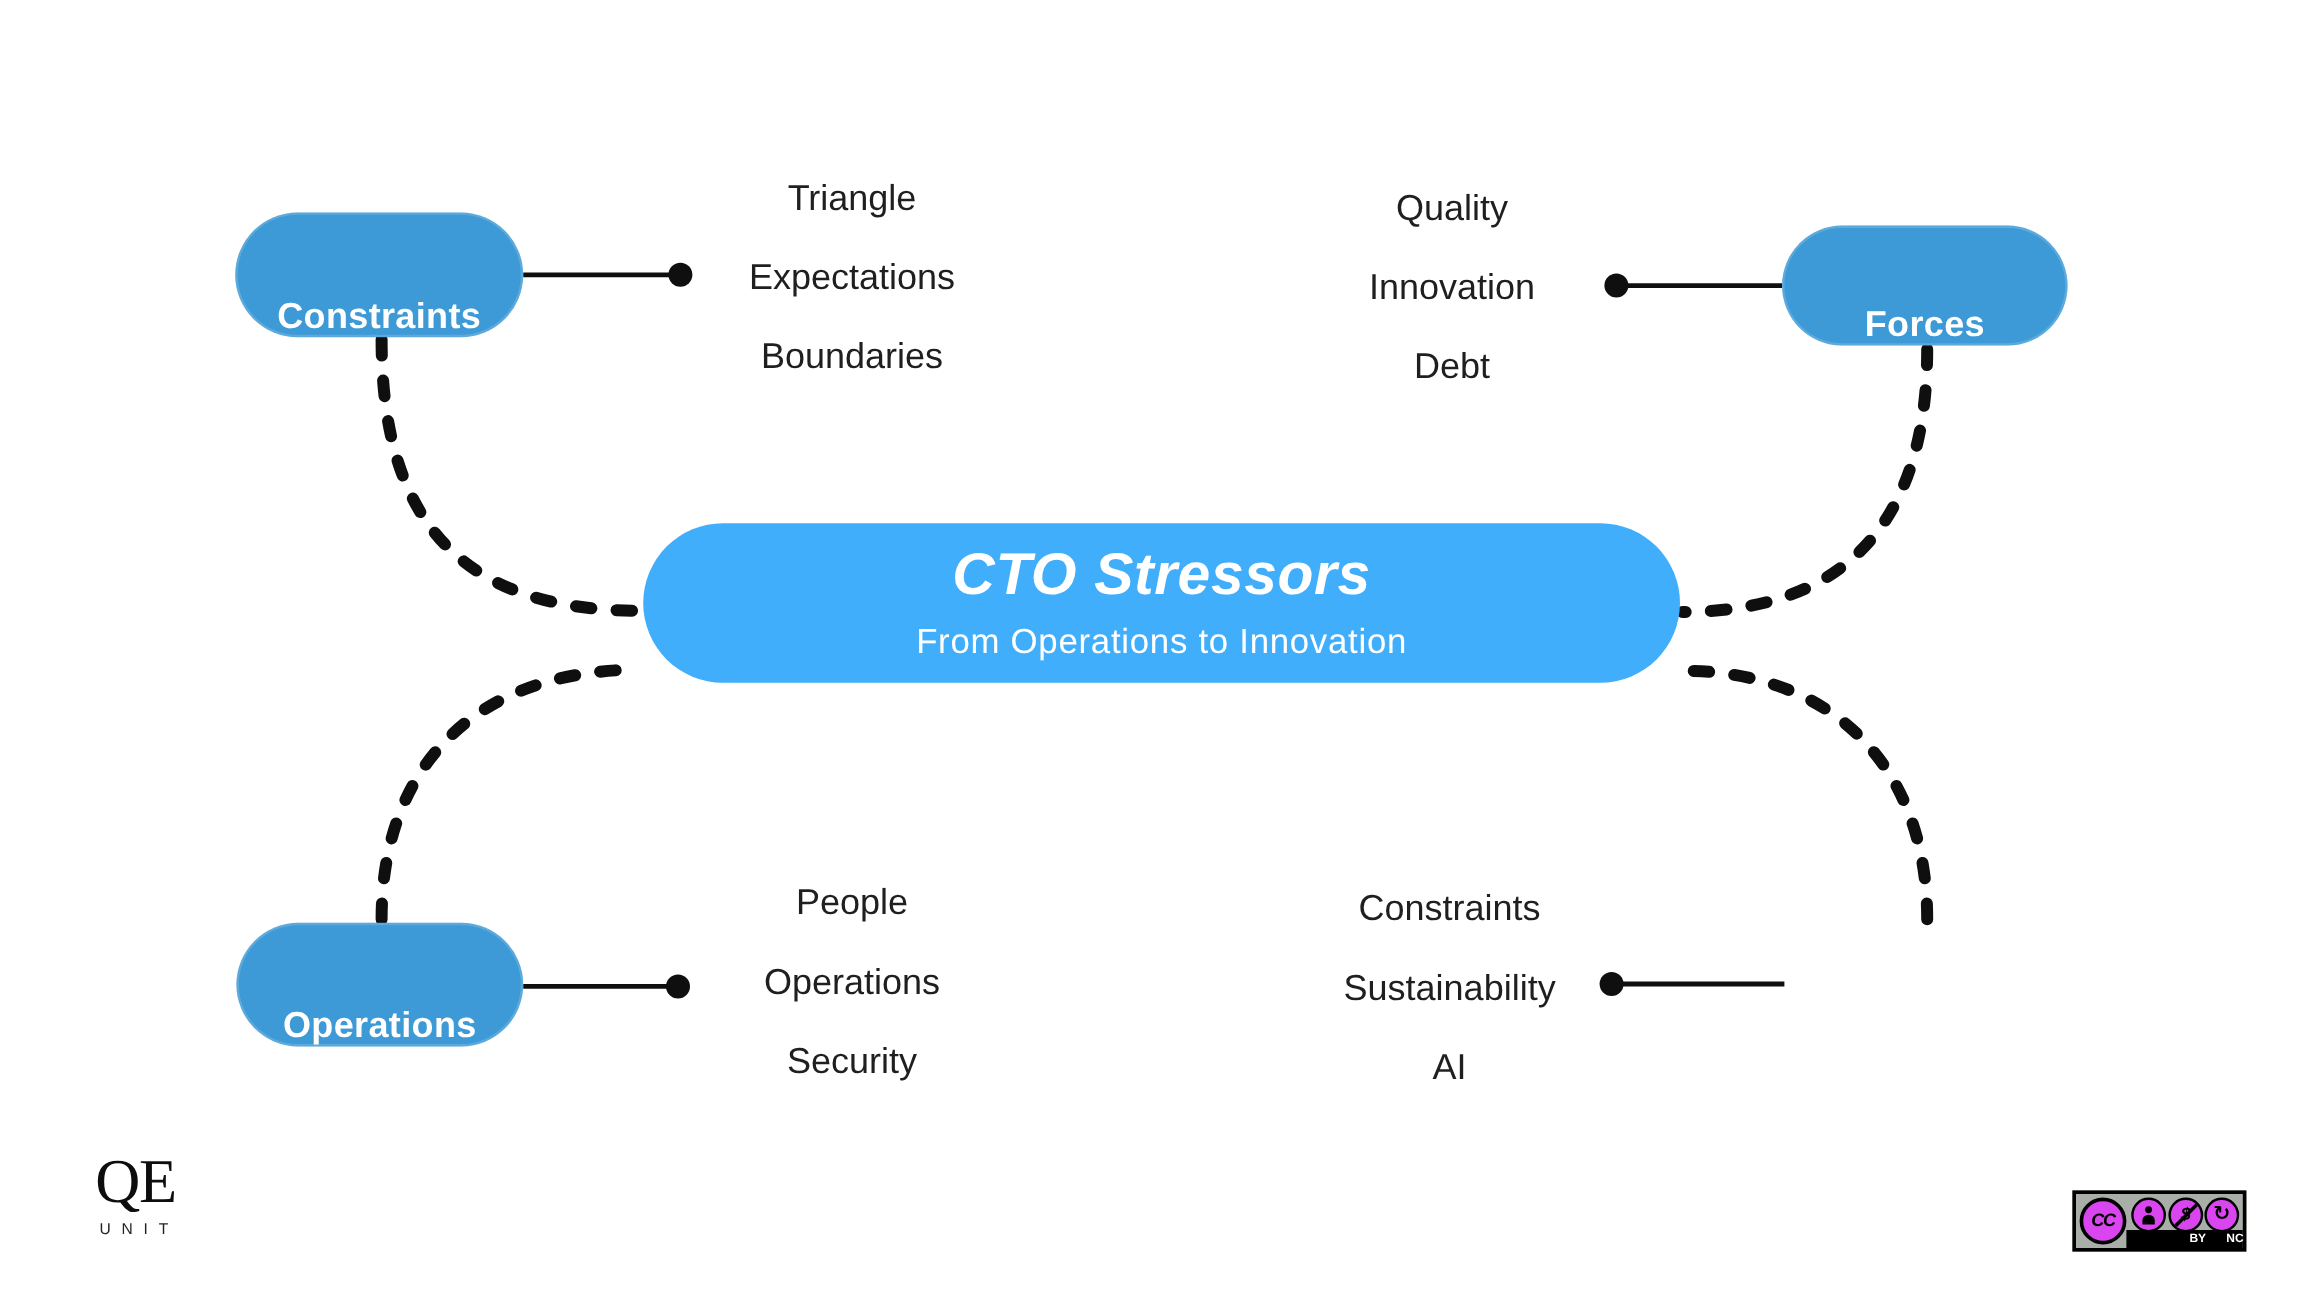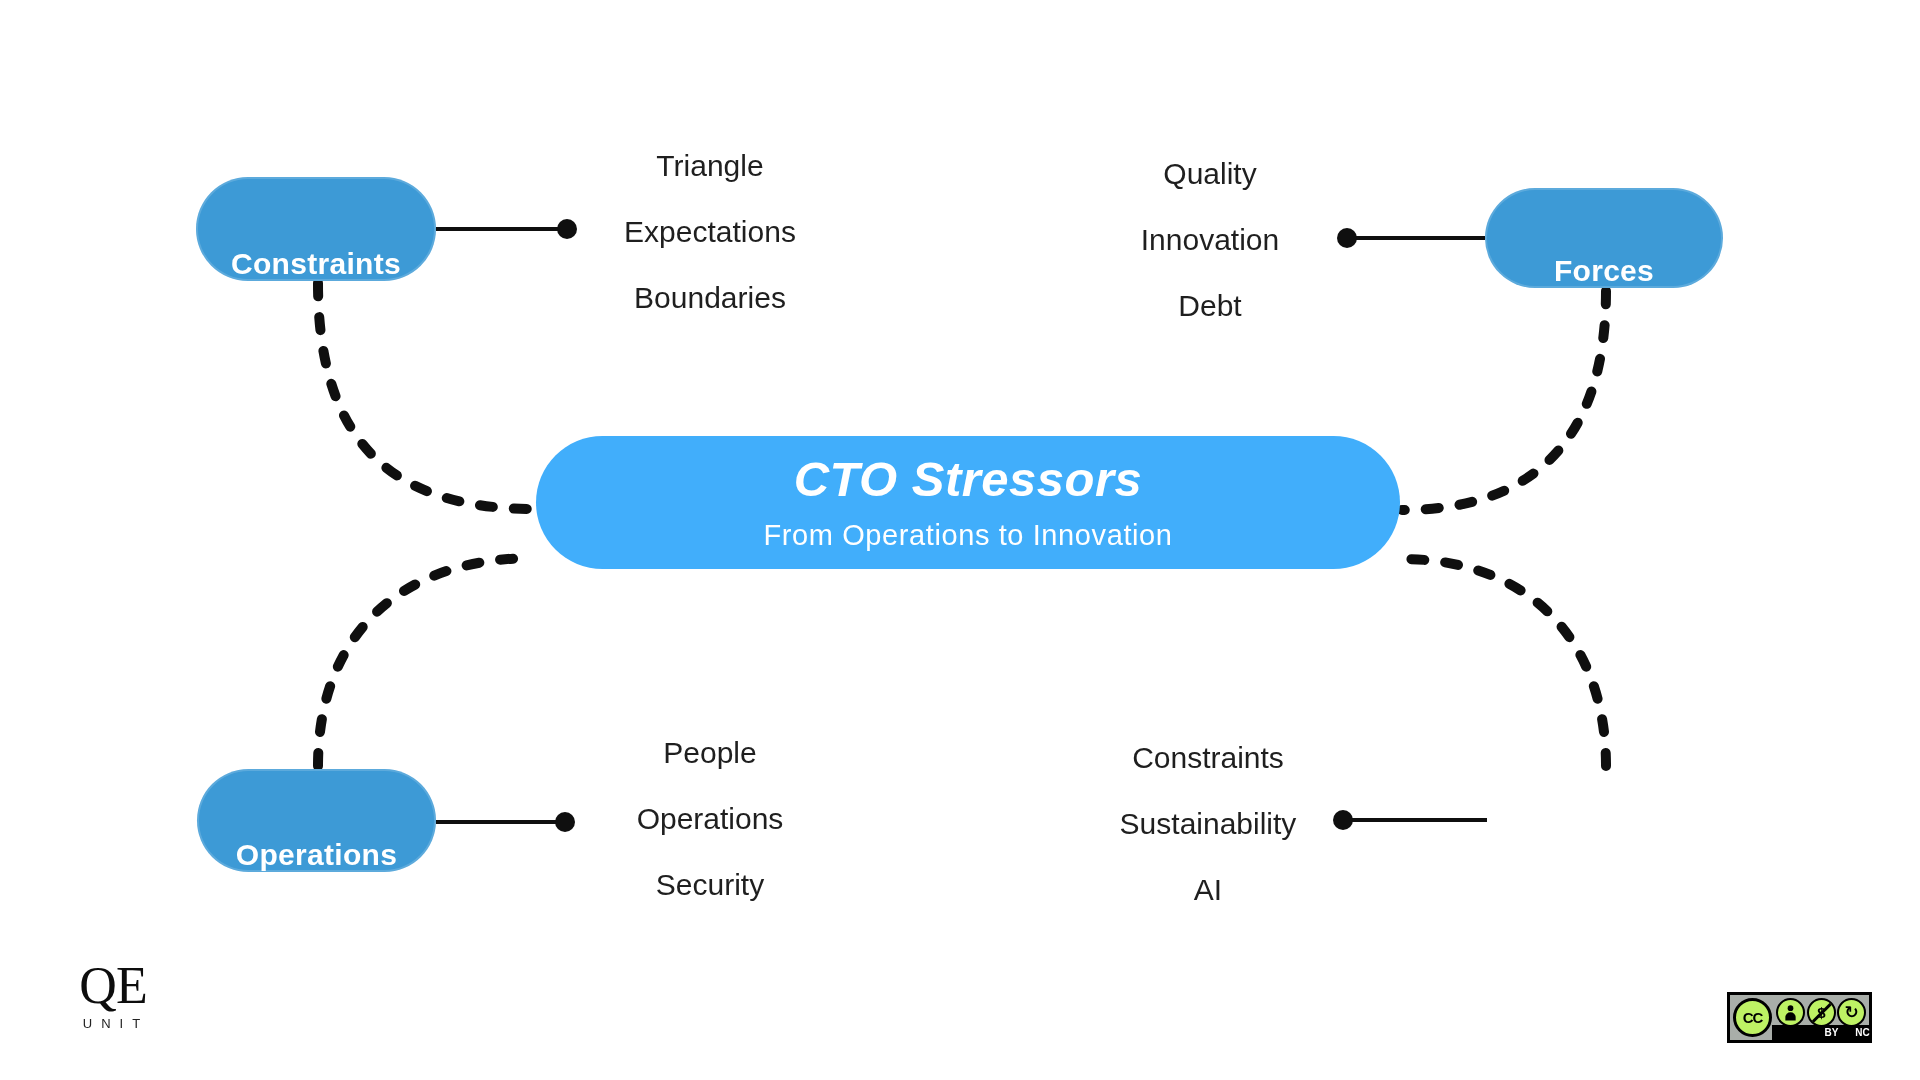--- a/index.html
+++ b/index.html
@@ -46,23 +46,23 @@
   .qe-logo-sub{
     font-size:13px;color:#222;letter-spacing:9px;padding-left:6px;margin-top:4px;
   }
   
   .cc-badge{
     position:absolute;z-index:2;left:1727px;top:992px;width:145px;height:51px;
     background:#a9aea9;border:3px solid #000;box-sizing:border-box;
   }
   .cc-strip{position:absolute;left:42px;right:0;bottom:0;height:15px;background:#000;}
   .cc-circle{
-    position:absolute;background:#bef264;border:3px solid #000;border-radius:50%;
+    position:absolute;background:#d946ef;border:3px solid #000;border-radius:50%;
     display:flex;align-items:center;justify-content:center;box-sizing:border-box;
-    color:#000;overflow:hidden;
+    color:#000;overflow:hidden;font-style:italic;
   }
   .cc-main{left:3px;top:3px;width:39px;height:39px;font-size:15px;font-weight:bold;letter-spacing:-1px;}
   .cc-small{width:29px;height:29px;top:3px;border-width:2.5px;}
   .cc-by{left:46px;}
   .cc-nc{left:77px;}
   .cc-sa{left:107px;}
   .nc-glyph{font-size:15px;font-weight:bold;line-height:1;}
   .nc-slash{position:absolute;width:2.5px;height:30px;background:#000;transform:rotate(45deg);}
   .sa-glyph{font-family:"DejaVu Sans",sans-serif;font-size:17px;font-weight:bold;line-height:1;}
   .cc-label{

